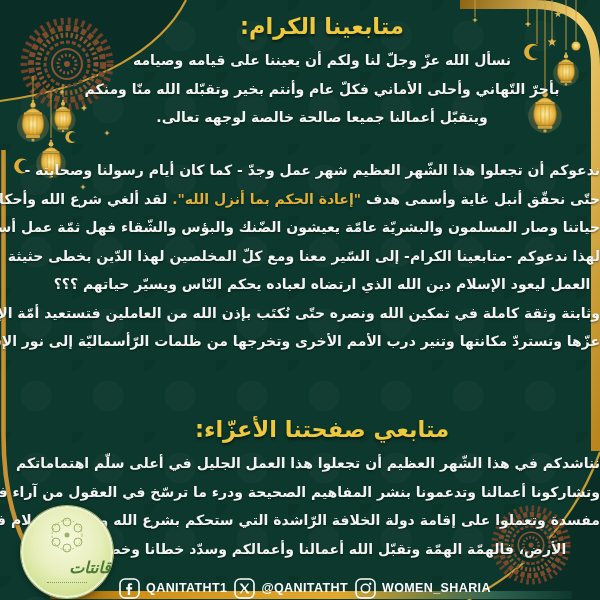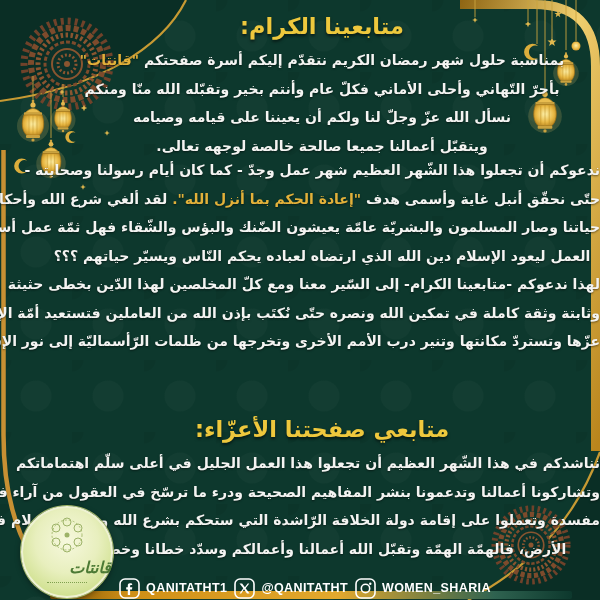--- a/index.html
+++ b/index.html
@@ -182,33 +182,32 @@
   <use href="#sparkle" transform="translate(107,133) scale(0.7)"></use>
   <use href="#sparkle" transform="translate(62,92) scale(0.7)"></use>
   <use href="#sparkle" transform="translate(83,187) scale(0.7)"></use>
   <circle cx="576" cy="46" r="4.5" fill="url(#lg)"></circle>
 </svg>
 
 <div class="content">
   <section class="sec sec1">
     <h2>متابعينا الكرام:</h2>
     <div>
-        <div class="line"><span>بمناسبة حلول شهر رمضان الكريم نتقدّم إليكم أسرة صفحتكم </span><span class="gold">"قانتات"</span></div>
+        <div class="line"><span>نسأل الله عزّ وجلّ لنا ولكم أن يعيننا على قيامه وصيامه</span></div>
         <div class="line"><span>بأحرّ التّهاني وأحلى الأماني فكلّ عام وأنتم بخير وتقبّله الله منّا ومنكم</span></div>
-        <div class="line"><span>نسأل الله عزّ وجلّ لنا ولكم أن يعيننا على قيامه وصيامه</span></div>
         <div class="line"><span>ويتقبّل أعمالنا جميعا صالحة خالصة لوجهه تعالى.</span></div>
       </div>
   </section>
   <section class="sec sec2">
     <div>
         <div class="line"><span>ندعوكم أن تجعلوا هذا الشّهر العظيم شهر عمل وجدّ - كما كان أيام رسولنا وصحابته -</span></div>
         <div class="line"><span>حتّى نحقّق أنبل غاية وأسمى هدف </span><span class="gold">"إعادة الحكم بما أنزل الله".</span><span> لقد ألغي شرع الله وأحكامه عن</span></div>
         <div class="line"><span>حياتنا وصار المسلمون والبشريّة عامّة يعيشون الضّنك والبؤس والشّقاء فهل ثمّة عمل أسمى من</span></div>
+        <div class="line"><span>لهذا ندعوكم -متابعينا الكرام- إلى السّير معنا ومع كلّ المخلصين لهذا الدّين بخطى حثيثة</span></div>
         <div class="line"><span>العمل ليعود الإسلام دين الله الذي ارتضاه لعباده يحكم النّاس ويسيّر حياتهم ؟؟؟</span></div>
-        <div class="line"><span>لهذا ندعوكم -متابعينا الكرام- إلى السّير معنا ومع كلّ المخلصين لهذا الدّين بخطى حثيثة</span></div>
         <div class="line"><span>وثابتة وثقة كاملة في تمكين الله ونصره حتّى نُكتَب بإذن الله من العاملين فتستعيد أمّة الإسلام</span></div>
         <div class="line"><span>عزّها وتستردّ مكانتها وتنير درب الأمم الأخرى وتخرجها من ظلمات الرّأسماليّة إلى نور الإسلام.</span></div>
       </div>
   </section>
   <section class="sec sec3">
     <h2>متابعي صفحتنا الأعزّاء:</h2>
     <div>
         <div class="line"><span>نناشدكم في هذا الشّهر العظيم أن تجعلوا هذا العمل الجليل في أعلى سلّم اهتماماتكم</span></div>
         <div class="line"><span>وتشاركونا أعمالنا وتدعمونا بنشر المفاهيم الصحيحة ودرء ما ترسّخ في العقول من آراء فاسدة</span></div>
         <div class="line"><span>مفسدة وتعملوا على إقامة دولة الخلافة الرّاشدة التي ستحكم بشرع الله وتنشر الإسلام في ربوع</span></div>

